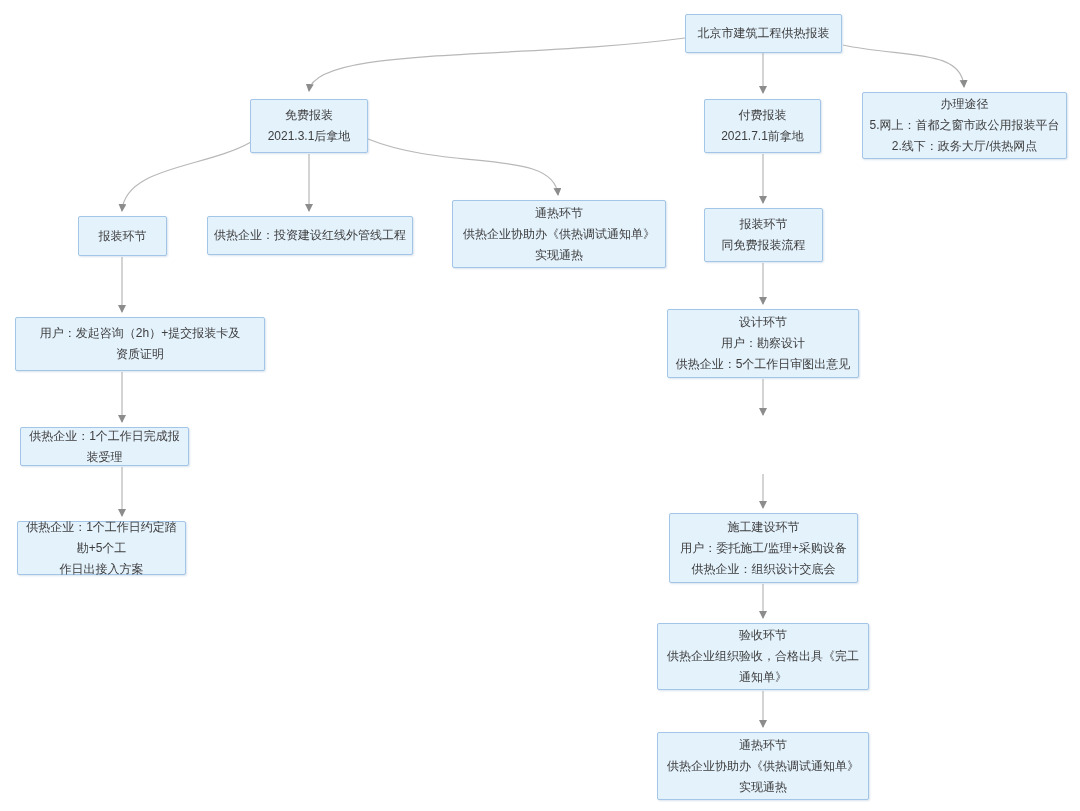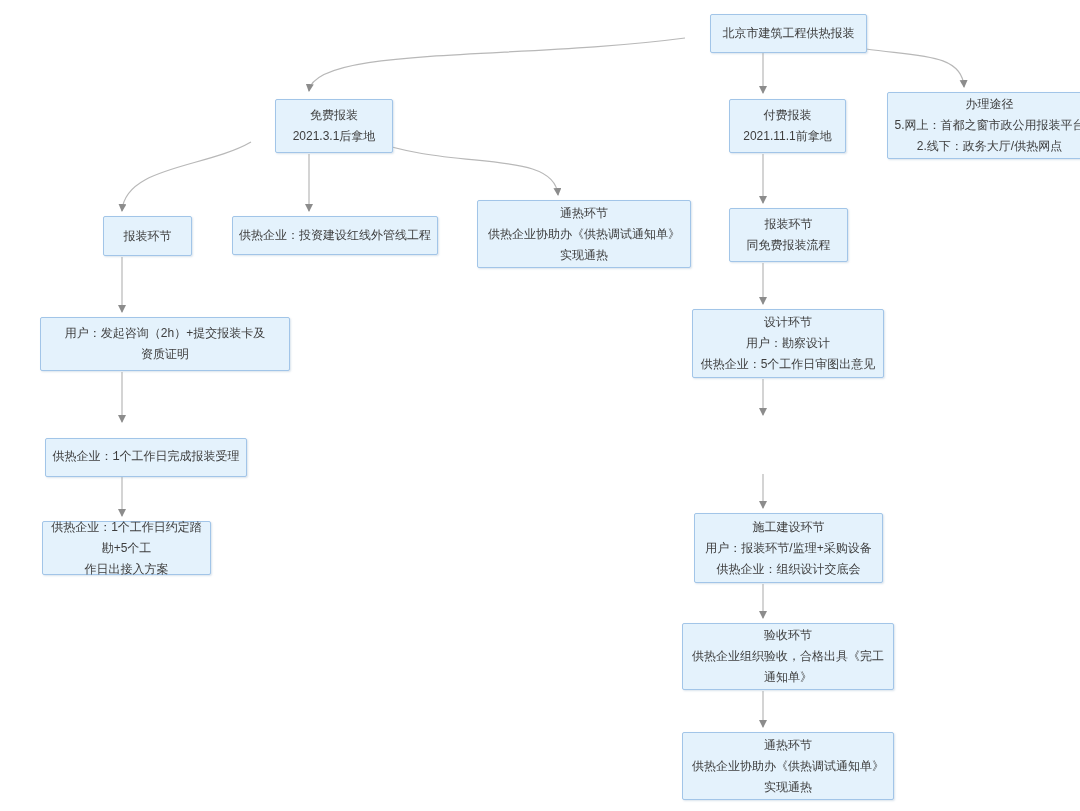--- a/index.html
+++ b/index.html
@@ -17,21 +17,20 @@
     box-shadow:1px 1px 2px rgba(150,175,200,0.35);
     color:#3d3d3d;
     font-size:12px;
     line-height:1.75;
     display:flex;
     align-items:center;
     justify-content:center;
     text-align:center;
     white-space:pre-line;
     padding:2px 6px;
-    margin-left:25px;
   }
 </style>
 </head>
 <body>
 
 <div class="canvas">
 
   <svg class="edges" width="1080" height="811" viewBox="0 0 1080 811" fill="none">
     <defs>
       <marker id="arrow" markerWidth="9" markerHeight="9" refX="7" refY="4" orient="auto" markerUnits="userSpaceOnUse">
@@ -56,52 +55,52 @@
       <path d="M 763 691 L 763 727" marker-end="url(#arrow)"></path>
     </g>
   </svg>
 
   <div class="node" style="left:685px;top:14px;width:157px;height:39px;">北京市建筑工程供热报装</div>
 
   <div class="node" style="left:250px;top:99px;width:118px;height:54px;">免费报装
 2021.3.1后拿地</div>
 
   <div class="node" style="left:704px;top:99px;width:117px;height:54px;">付费报装
-2021.11.1前拿地</div>
+2021.7.1前拿地</div>
 
   <div class="node" style="left:862px;top:92px;width:205px;height:67px;">办理途径
 5.网上：首都之窗市政公用报装平台
 2.线下：政务大厅/供热网点</div>
 
   <div class="node" style="left:78px;top:216px;width:89px;height:40px;">报装环节</div>
 
   <div class="node" style="left:207px;top:216px;width:206px;height:39px;">供热企业：投资建设红线外管线工程</div>
 
   <div class="node" style="left:452px;top:200px;width:214px;height:68px;">通热环节
 供热企业协助办《供热调试通知单》
 实现通热</div>
 
   <div class="node" style="left:15px;top:317px;width:250px;height:54px;">用户：发起咨询（2h）+提交报装卡及
 资质证明</div>
 
-  <div class="node" style="left:20px;top:438px;width:202px;height:39px;font-family:Liberation Mono, monospace;">供热企业：1个工作日完成报装受理</div>
+  <div class="node" style="left:20px;top:427px;width:169px;height:39px;">供热企业：1个工作日完成报装受理</div>
 
   <div class="node" style="left:17px;top:521px;width:169px;height:54px;">供热企业：1个工作日约定踏勘+5个工
 作日出接入方案</div>
 
   <div class="node" style="left:704px;top:208px;width:119px;height:54px;">报装环节
 同免费报装流程</div>
 
   <div class="node" style="left:667px;top:309px;width:192px;height:69px;">设计环节
 用户：勘察设计
 供热企业：5个工作日审图出意见</div>
 
 
   <div class="node" style="left:669px;top:513px;width:189px;height:70px;">施工建设环节
-用户：报装环节/监理+采购设备
+用户：委托施工/监理+采购设备
 供热企业：组织设计交底会</div>
 
   <div class="node" style="left:657px;top:623px;width:212px;height:67px;">验收环节
 供热企业组织验收，合格出具《完工
 通知单》</div>
 
   <div class="node" style="left:657px;top:732px;width:212px;height:68px;">通热环节
 供热企业协助办《供热调试通知单》
 实现通热</div>
 

